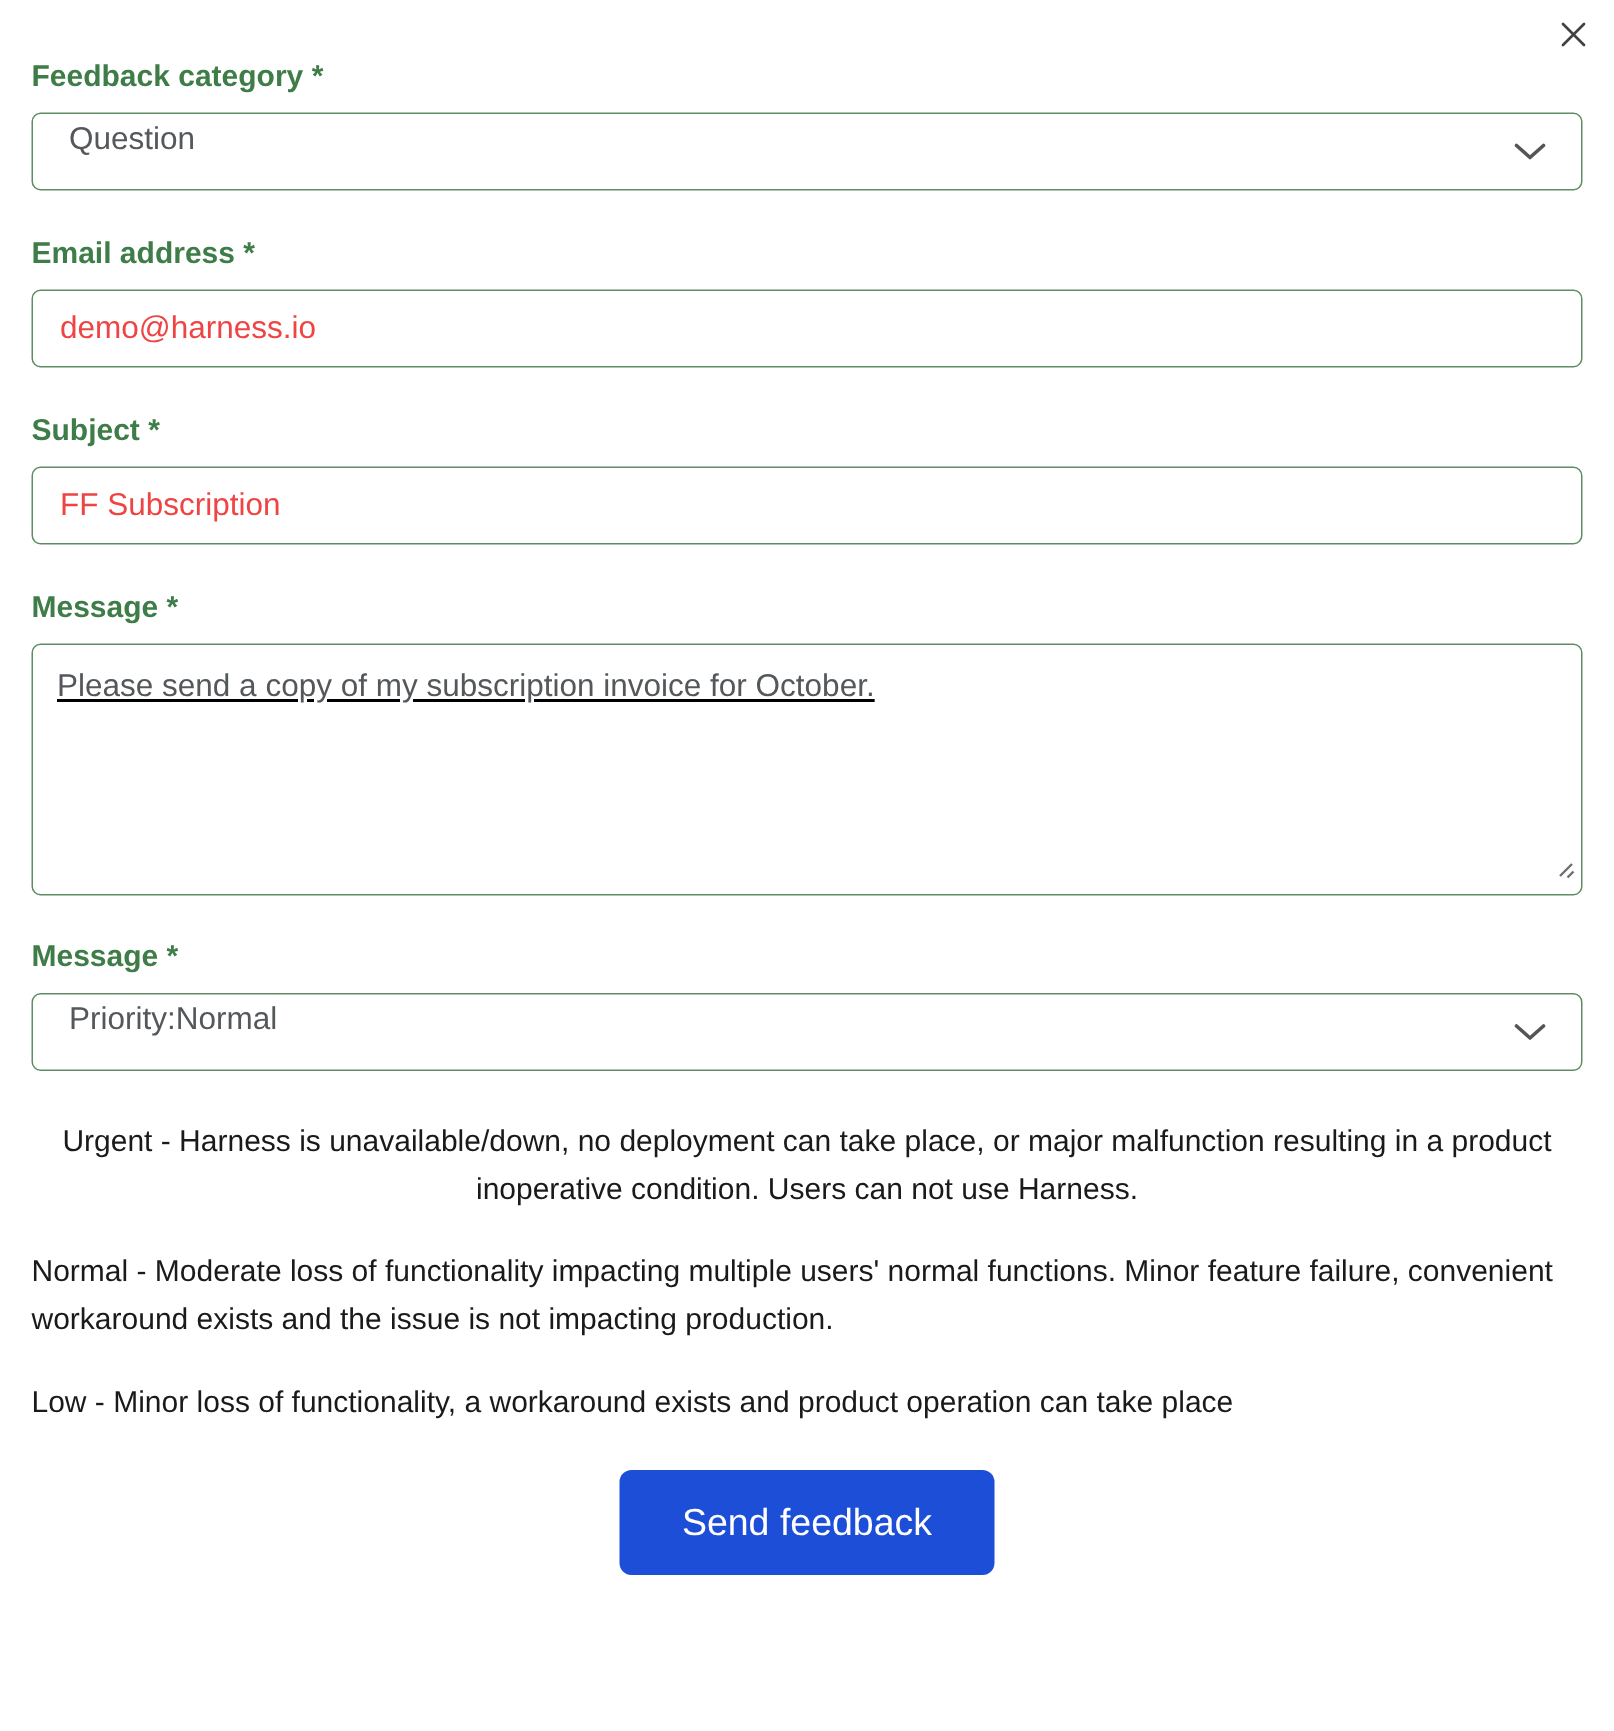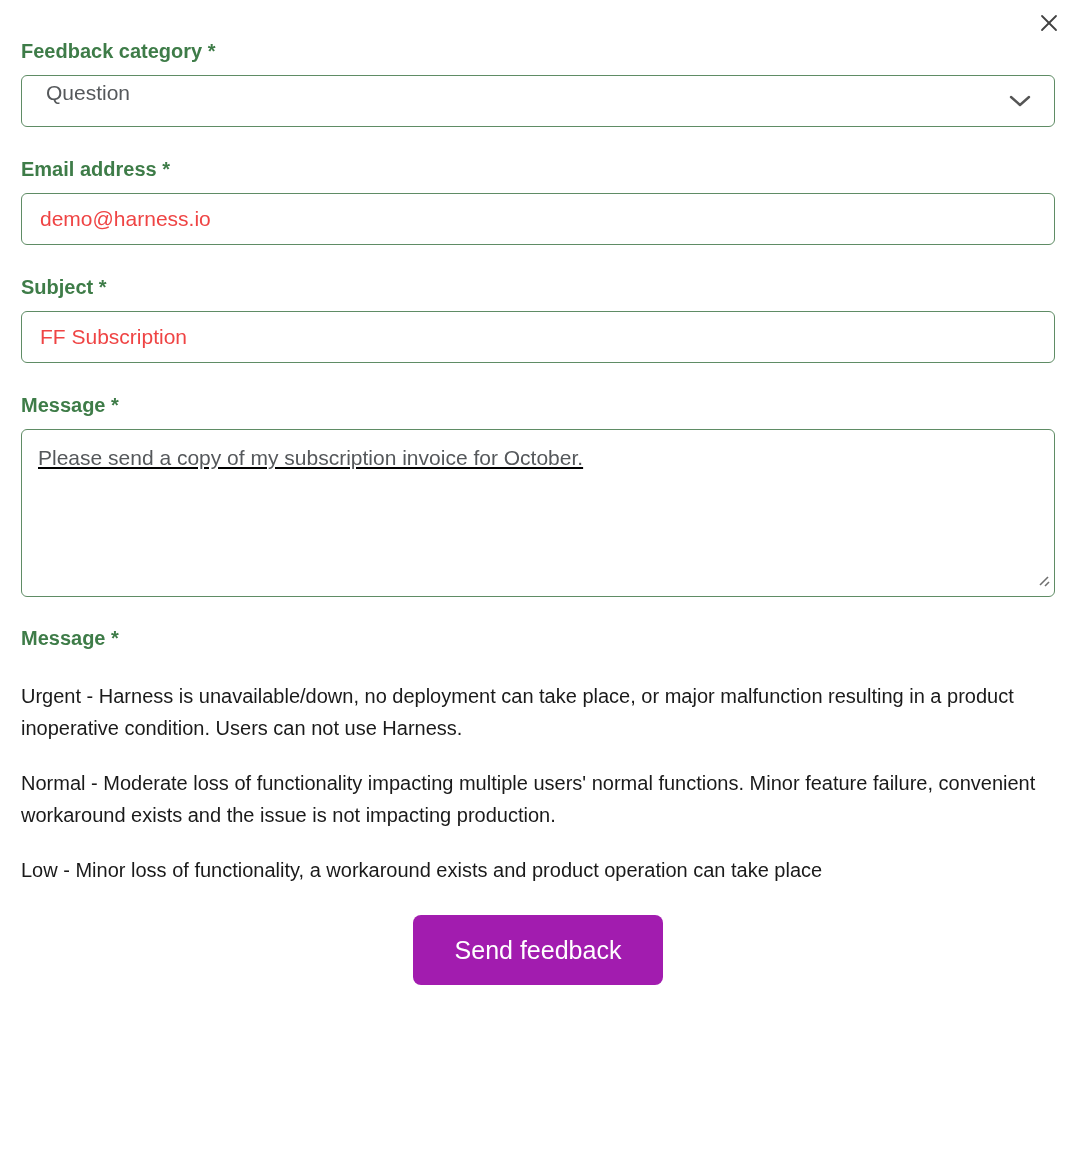--- a/index.html
+++ b/index.html
@@ -109,31 +109,31 @@
     bottom: 6px;
     cursor: nwse-resize;
   }
 
   .help-text {
     font-size: 20px;
     line-height: 32px;
     color: #1a1a1a;
     margin-bottom: 23px;
   }
-  .help-text:first-of-type { margin-top: 31px; }
+  .help-text:first-of-type { margin-top: 31px; text-align: center; }
 
   .submit-row {
     display: flex;
     justify-content: center;
     margin-top: 29px;
   }
   .submit-btn {
     min-width: 250px;
     height: 70px;
-    background: #a21caf;
+    background: #1d4ed8;
     color: #ffffff;
     border: none;
     border-radius: 8px;
     font-family: "Liberation Sans", sans-serif;
     font-size: 25px;
     padding: 0 36px;
     cursor: pointer;
   }
 </style>
 </head>
@@ -191,20 +191,28 @@
         <line x1="9" y1="13" x2="13" y2="9" stroke="#6f6f6f" stroke-width="1.6"></line>
       </svg>
     </span>
   </div>
 
   
   <label class="field-label">
     <span>Message</span>
     <span class="req">*</span>
   </label>
+  <div class="select-box" style="margin-bottom:0;" role="combobox">
+    <span class="select-value">Priority:Normal</span>
+    <span class="chevron">
+      <svg width="24" height="14" viewBox="0 0 24 14">
+        <polyline points="3,3 12,11 21,3" fill="none" stroke="#555555" stroke-width="2.4" stroke-linecap="round" stroke-linejoin="round"></polyline>
+      </svg>
+    </span>
+  </div>
 
   
   <p class="help-text">Urgent - Harness is unavailable/down, no deployment can take place, or major malfunction resulting in a product inoperative condition. Users can not use Harness.</p>
   <p class="help-text">Normal - Moderate loss of functionality impacting multiple users' normal functions. Minor feature failure, convenient workaround exists and the issue is not impacting production.</p>
   <p class="help-text">Low - Minor loss of functionality, a workaround exists and product operation can take place</p>
 
   
   <div class="submit-row">
     <button class="submit-btn">Send feedback</button>
   </div>

